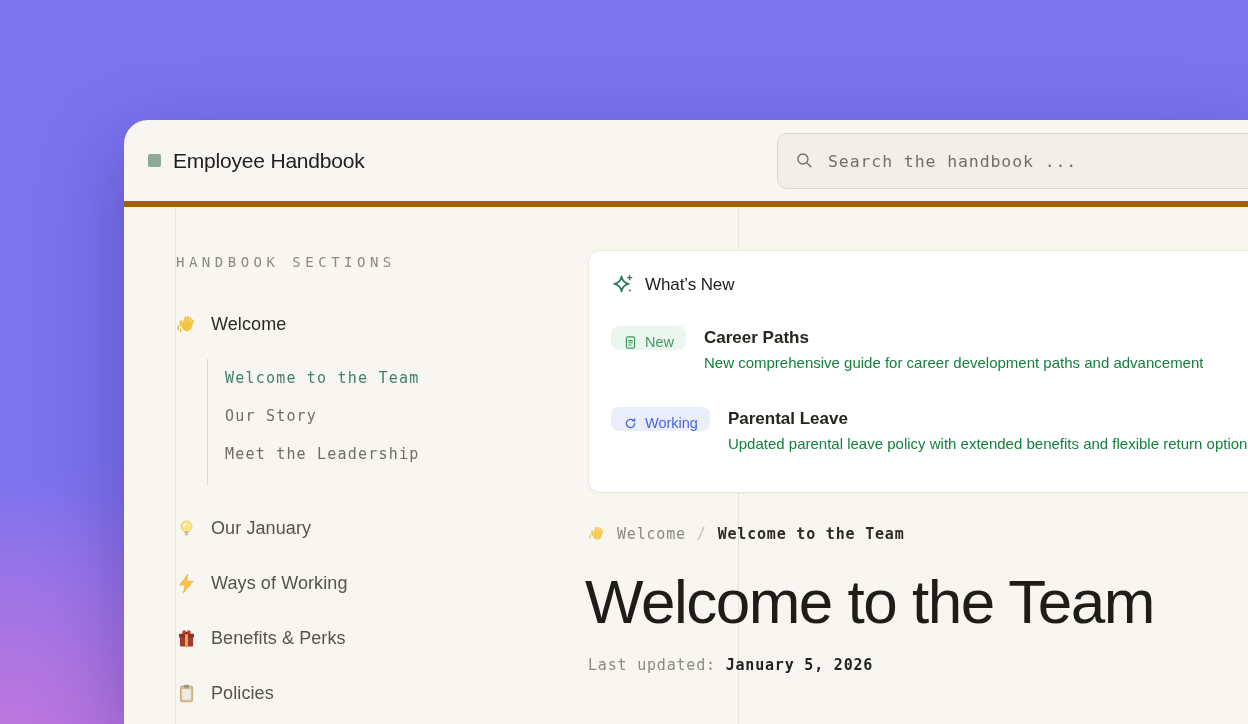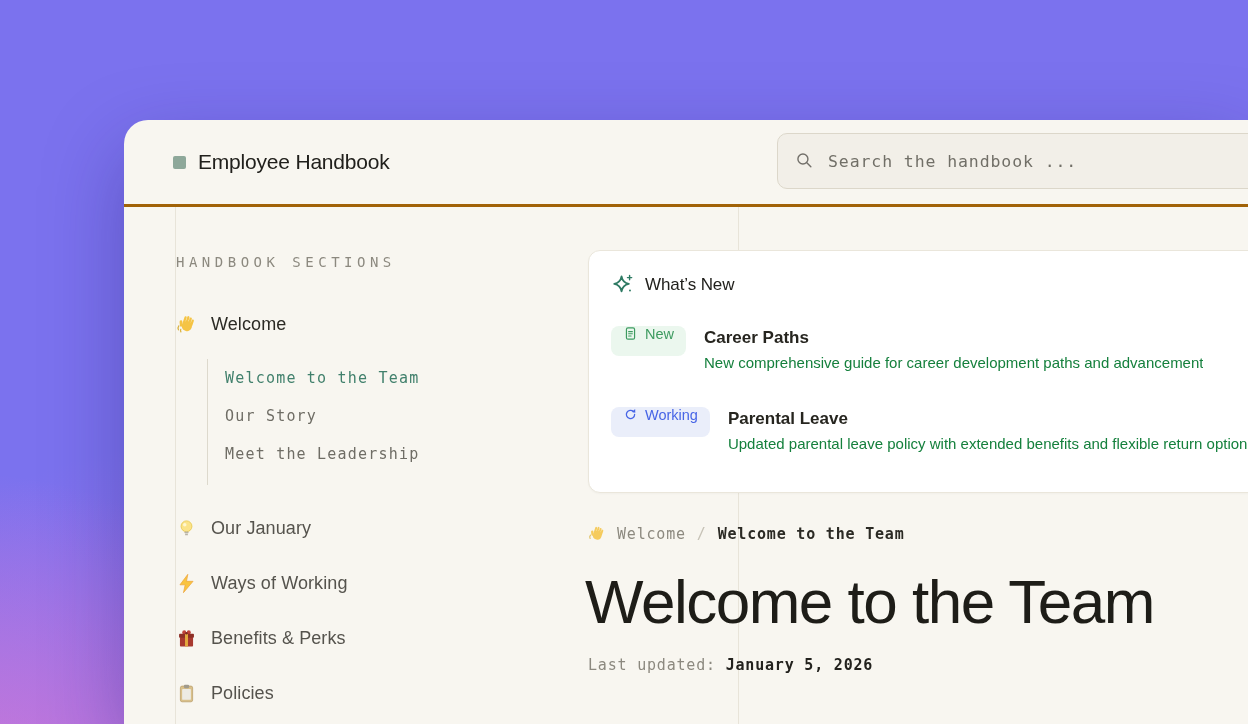--- a/index.html
+++ b/index.html
@@ -15,22 +15,22 @@
   }
 
   .window{
     position:absolute; left:124px; top:120px; right:0; bottom:0;
     background:#f8f6f0; border-radius:24px 0 0 0; overflow:hidden;
     box-shadow:0 30px 80px rgba(35,25,110,.35);
   }
 
   
   .topbar{
-    position:relative; height:87px; border-bottom:3px solid #a16207;
-    display:flex; align-items:center; padding-left:49px;
+    position:relative; height:87px; border-bottom:6px solid #a16207;
+    display:flex; align-items:center; padding-left:24px;
   }
   .logo-square{ width:13px; height:13px; border-radius:2px; background:#8ea89a; margin-right:12px; }
   .brand{ font-size:21px; font-weight:500; color:#21201c; letter-spacing:-.2px; }
   .search{
     position:absolute; left:653px; top:13px; height:56px; width:680px;
     background:#f2efe8; border:1px solid #dcd7ca; border-radius:10px;
     display:flex; align-items:center; padding:0 17px; gap:13px;
   }
   .search svg{ flex:0 0 auto; }
   .search input{
@@ -68,22 +68,22 @@
 
   .card{
     background:#ffffff; border:1px solid #eae6db; border-radius:12px;
     padding:22px 24px 40px 22px; box-shadow:0 1px 2px rgba(0,0,0,.03);
   }
   .card-head{ display:flex; align-items:center; gap:11px; margin-bottom:30px; }
   .card-head .head-title{ font-size:17px; font-weight:400; color:#22211d; letter-spacing:-.1px; }
   .news-item{ display:flex; align-items:flex-start; gap:18px; margin-bottom:36px; cursor:pointer; }
   .news-item:last-child{ margin-bottom:0; }
   .badge{
-    flex:0 0 auto; display:inline-flex; align-items:flex-start; gap:7px;
-    height:30px; padding:0 12px; border-radius:8px; font-size:14.5px; font-weight:500;
+    flex:0 0 auto; display:inline-flex; align-items:flex-end; gap:7px;
+    height:24px; padding:0 12px; border-radius:8px; font-size:14.5px; font-weight:500;
   }
   .badge-new{ background:#ebf7ee; color:#3d9b60; }
   .badge-updated{ background:#eaeefa; color:#4765e6; }
   .news-text{ min-width:0; margin-top:2px; }
   .news-title{ font-size:17px; font-weight:600; color:#26251f; margin-bottom:6px; }
   .news-desc{ font-size:15px; color:#15803d; white-space:nowrap; overflow:hidden; }
 
   .breadcrumb{
     display:flex; align-items:center; gap:11px; margin-top:32px;
     font-family:"DejaVu Sans Mono","Liberation Mono",monospace; font-size:15px; letter-spacing:.8px;

